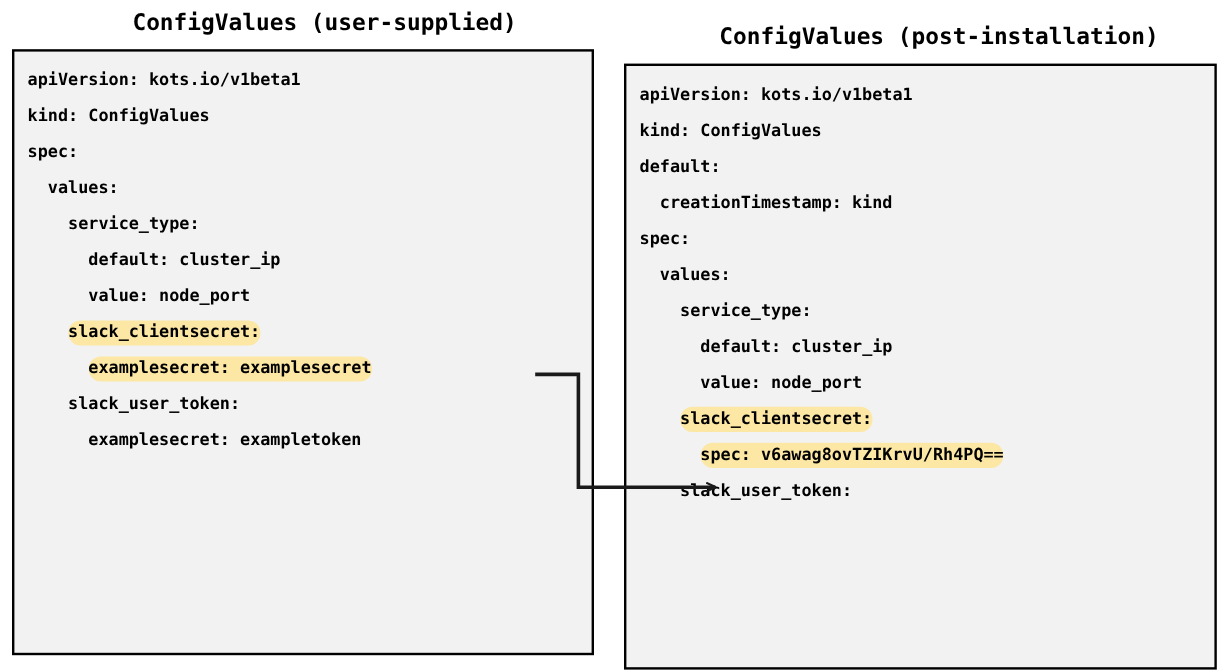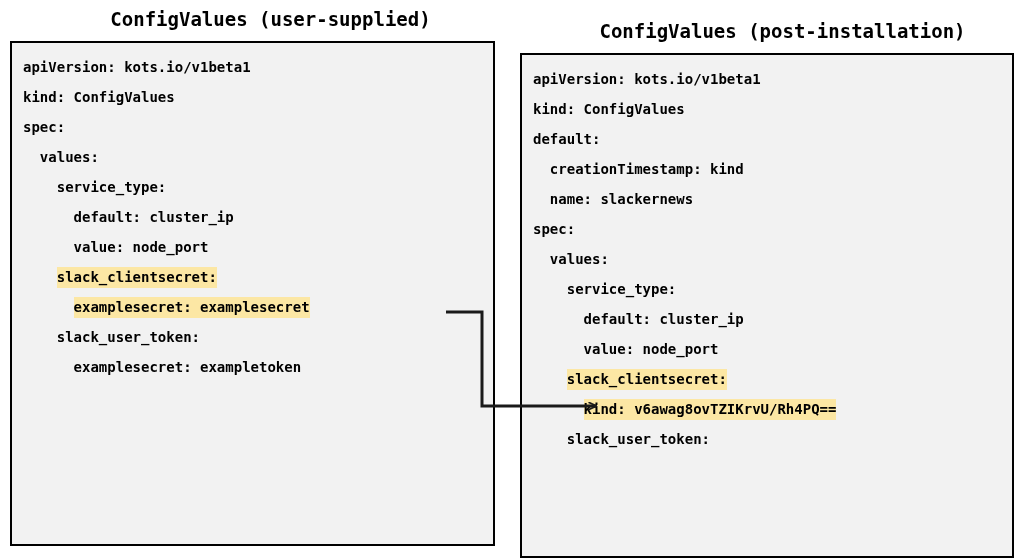--- a/index.html
+++ b/index.html
@@ -65,20 +65,21 @@
     font-weight: bold;
     color: #000000;
     white-space: pre;
   }
   .code-line > .seg {
     white-space: pre;
     padding: 2px 0 3px 0;
   }
   .code-line.hl > .seg {
     background: #fce7a4;
+    border-radius: 10px;
   }
 
   
   .connector {
     position: absolute;
     left: 0;
     top: 0;
     width: 1019px;
     height: 559px;
     pointer-events: none;
@@ -107,28 +108,27 @@
 </div>
 
 <div class="panel right">
   <div class="panel-title">ConfigValues (post-installation)</div>
   <div class="code-box">
     <div class="code-lines">
         <div class="code-line"><span class="seg">apiVersion: kots.io/v1beta1</span></div>
         <div class="code-line"><span class="seg">kind: ConfigValues</span></div>
         <div class="code-line"><span class="seg">default:</span></div>
         <div class="code-line"><span class="pad">  </span><span class="seg">creationTimestamp: kind</span></div>
-        <div class="code-line"><span class="pad">  </span><span class="seg">name: slackernews</span></div>
         <div class="code-line"><span class="seg">spec:</span></div>
         <div class="code-line"><span class="pad">  </span><span class="seg">values:</span></div>
         <div class="code-line"><span class="pad">    </span><span class="seg">service_type:</span></div>
         <div class="code-line"><span class="pad">      </span><span class="seg">default: cluster_ip</span></div>
         <div class="code-line"><span class="pad">      </span><span class="seg">value: node_port</span></div>
         <div class="code-line hl"><span class="pad">    </span><span class="seg">slack_clientsecret:</span></div>
-        <div class="code-line hl"><span class="pad">      </span><span class="seg">kind: v6awag8ovTZIKrvU/Rh4PQ==</span></div>
+        <div class="code-line hl"><span class="pad">      </span><span class="seg">spec: v6awag8ovTZIKrvU/Rh4PQ==</span></div>
         <div class="code-line"><span class="pad">    </span><span class="seg">slack_user_token:</span></div>
         <div class="code-line"><span class="pad">      </span></div>
       </div>
   </div>
 </div>
 
 <svg class="connector" viewBox="0 0 1019 559" width="1019" height="559">
   <defs>
     <marker id="arrowhead" markerWidth="9" markerHeight="9" refX="8" refY="4.5" orient="auto" markerUnits="userSpaceOnUse">
       <path d="M0.5,0.8 L8.5,4.5 L0.5,8.2" fill="none" stroke="#1a1a1a" stroke-width="1.8"></path>

